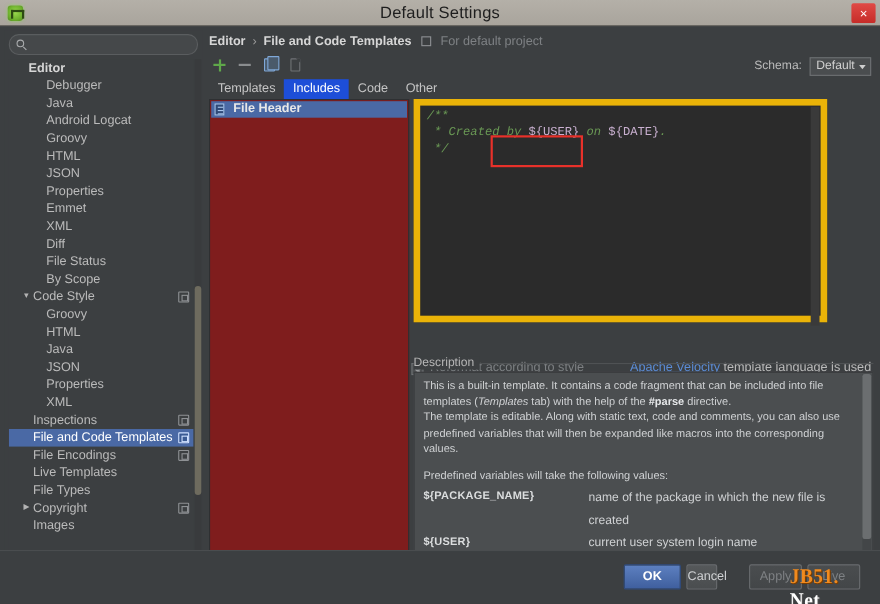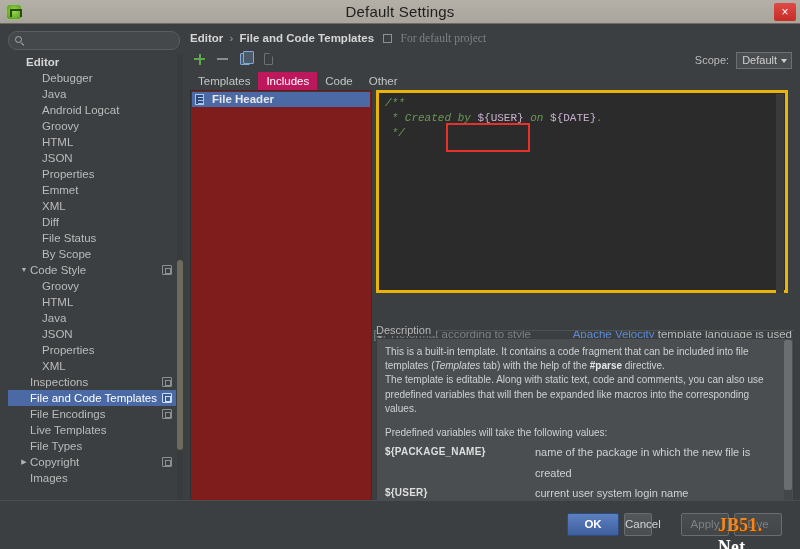--- a/index.html
+++ b/index.html
@@ -115,21 +115,21 @@
     position:absolute; left:173px; top:26px; width:6px; height:462px;
     background:#393b3d;
   }
 
   
   .rightpane { position:absolute; left:188px; top:4px; width:608px; height:492px; }
 
   .breadcrumb { position:absolute; left:2px; top:4px; height:14px; font-size:11.5px; white-space:nowrap; }
   .bc-part { color:#d6d6d6; font-weight:bold; }
   .bc-sep { color:#999; font-weight:normal; margin:0 3px; }
-  .bc-note { color:#7e8184; font-weight:normal; margin-left:4px;font-family:Liberation Serif, serif; }
+  .bc-note { color:#7e8184; font-weight:normal; margin-left:4px; }
   .bc-badge {
     display:inline-block; width:9px; height:9px; position:relative; top:1px;
     border:1px solid #8e9194; margin-left:6px; margin-right:1px;
   }
 
   .toolbar { position:absolute; left:2px; top:22px; height:20px; }
   .tbtn { display:inline-block; width:20px; height:18px; position:relative; vertical-align:top; }
   .ic-plus::before, .ic-plus::after {
     content:""; position:absolute; background:#5fa84a;
   }
@@ -151,21 +151,21 @@
   .ic-newfile::after{
     content:""; position:absolute; right:-1px; top:-1px;
     border-left:4px solid transparent; border-top:4px solid #3c3f41;
   }
 
   .tabs { position:absolute; left:2px; top:44px; height:18px; }
   .tab {
     display:inline-block; height:18px; line-height:18px; padding:0 8px;
     font-size:11.5px; color:#c5c5c5; background:transparent;
   }
-  .tab.active { background:#be185d; color:#ffffff; }
+  .tab.active { background:#1d4ed8; color:#ffffff; }
 
   .schema-wrap { position:absolute; right:4px; top:24px; height:18px; font-size:11px; }
   .schema-label { color:#bbbbbb; margin-right:4px; }
   .schema-select {
     display:inline-block; min-width:48px; height:17px; line-height:15px;
     border:1px solid #6d7073; background:#4a4d4f; color:#d0d0d0;
     padding:0 14px 0 5px; position:relative; font-size:11px;
   }
   .schema-select .caret {
     position:absolute; right:4px; top:6px;
@@ -187,22 +187,22 @@
     position:absolute; left:3px; top:2px; width:9px; height:11px;
     border:1px solid #a8c6ee; background:#2f4a78;
   }
   .tmpl-item .fileicon::after {
     content:""; position:absolute; left:2px; top:2px; width:5px; height:1px;
     background:#a8c6ee; box-shadow:0 3px 0 #a8c6ee, 0 6px 0 #a8c6ee;
   }
 
   
   .editor-wrap {
-    position:absolute; left:188px; top:62px; width:412px; height:203px;
-    background:#2b2b2b; border:3px solid #eab308;
+    position:absolute; left:188px; top:62px; width:376px; height:203px;
+    background:#2b2b2b; border:6px solid #eab308;
   }
   .editor-code {
     position:absolute; left:6px; top:3px; right:12px;
     font-family:"Liberation Mono","DejaVu Sans Mono",monospace;
     font-size:11px; line-height:15px; white-space:pre;
   }
   .cm-comment { color:#6a9955; font-style:italic; }
   .cm-var { color:#c9b0d0; font-style:normal; }
   .ed-scroll {
     position:absolute; right:1px; top:1px; width:8px; height:199px;
@@ -372,21 +372,21 @@
       </div>
 
       <div class="toolbar">
         <span class="tbtn"><span class="ic-plus"></span></span>
         <span class="tbtn"><span class="ic-minus"></span></span>
         <span class="tbtn"><span class="ic-copy"></span></span>
         <span class="tbtn"><span class="ic-newfile"></span></span>
       </div>
 
       <div class="schema-wrap">
-        <span class="schema-label">Scope:</span>
+        <span class="schema-label">Schema:</span>
         <span class="schema-select">
           <span>Default</span>
           <span class="caret"></span>
         </span>
       </div>
 
       <div class="tabs" id="tabs"><span class="tab">Templates</span><span class="tab active">Includes</span><span class="tab">Code</span><span class="tab">Other</span></div>
 
       <div class="tmpl-list" id="tmpl-list">
           <div class="tmpl-item"><span class="fileicon"></span><span>File Header</span></div>

